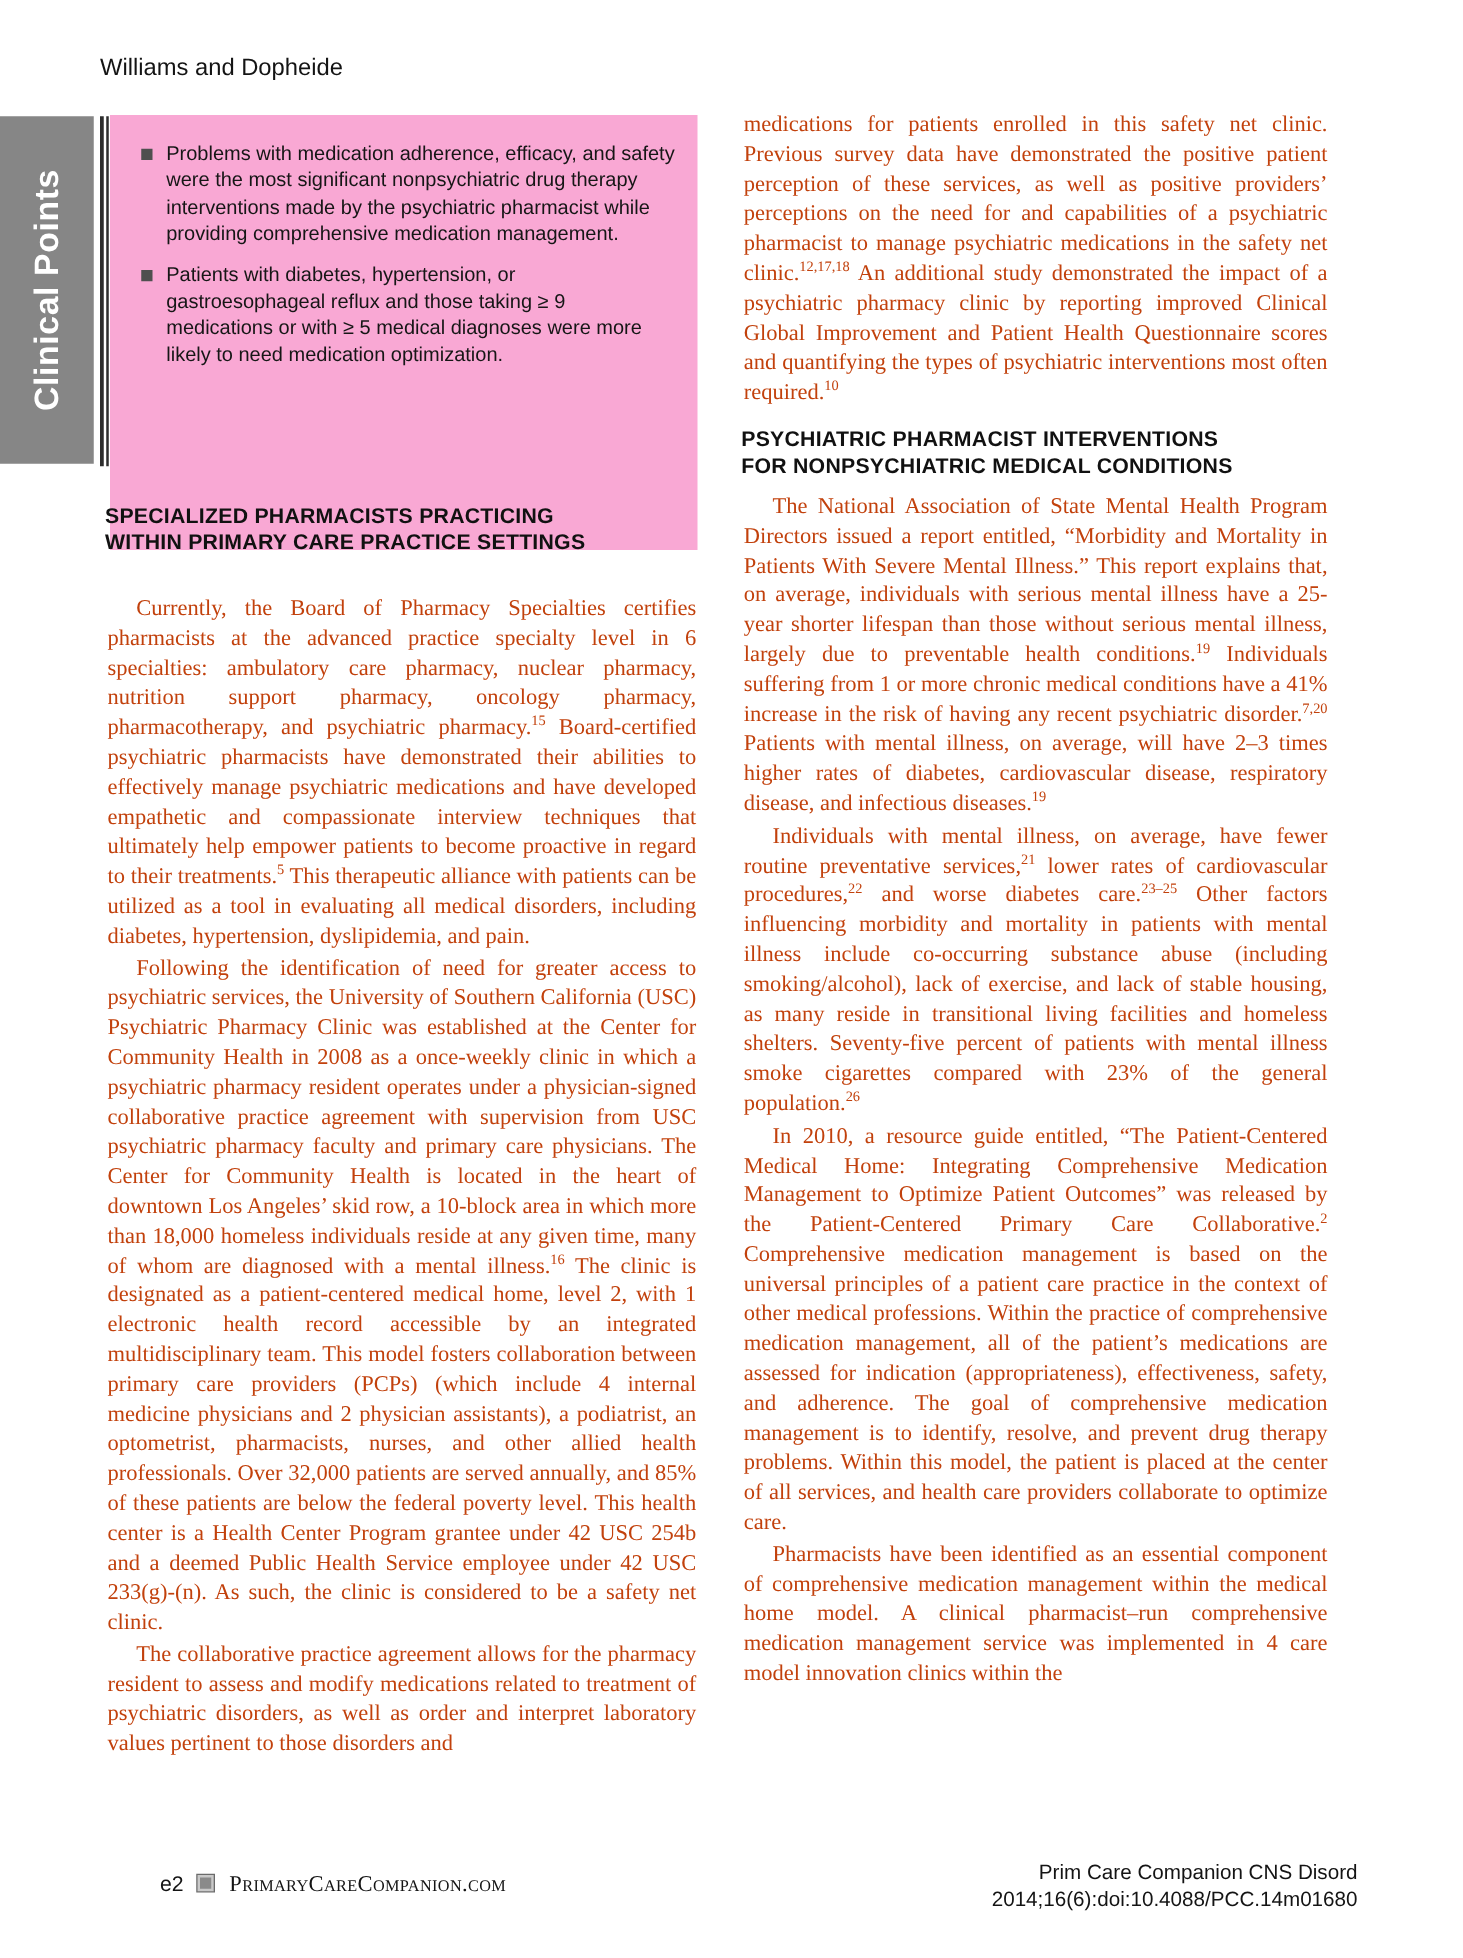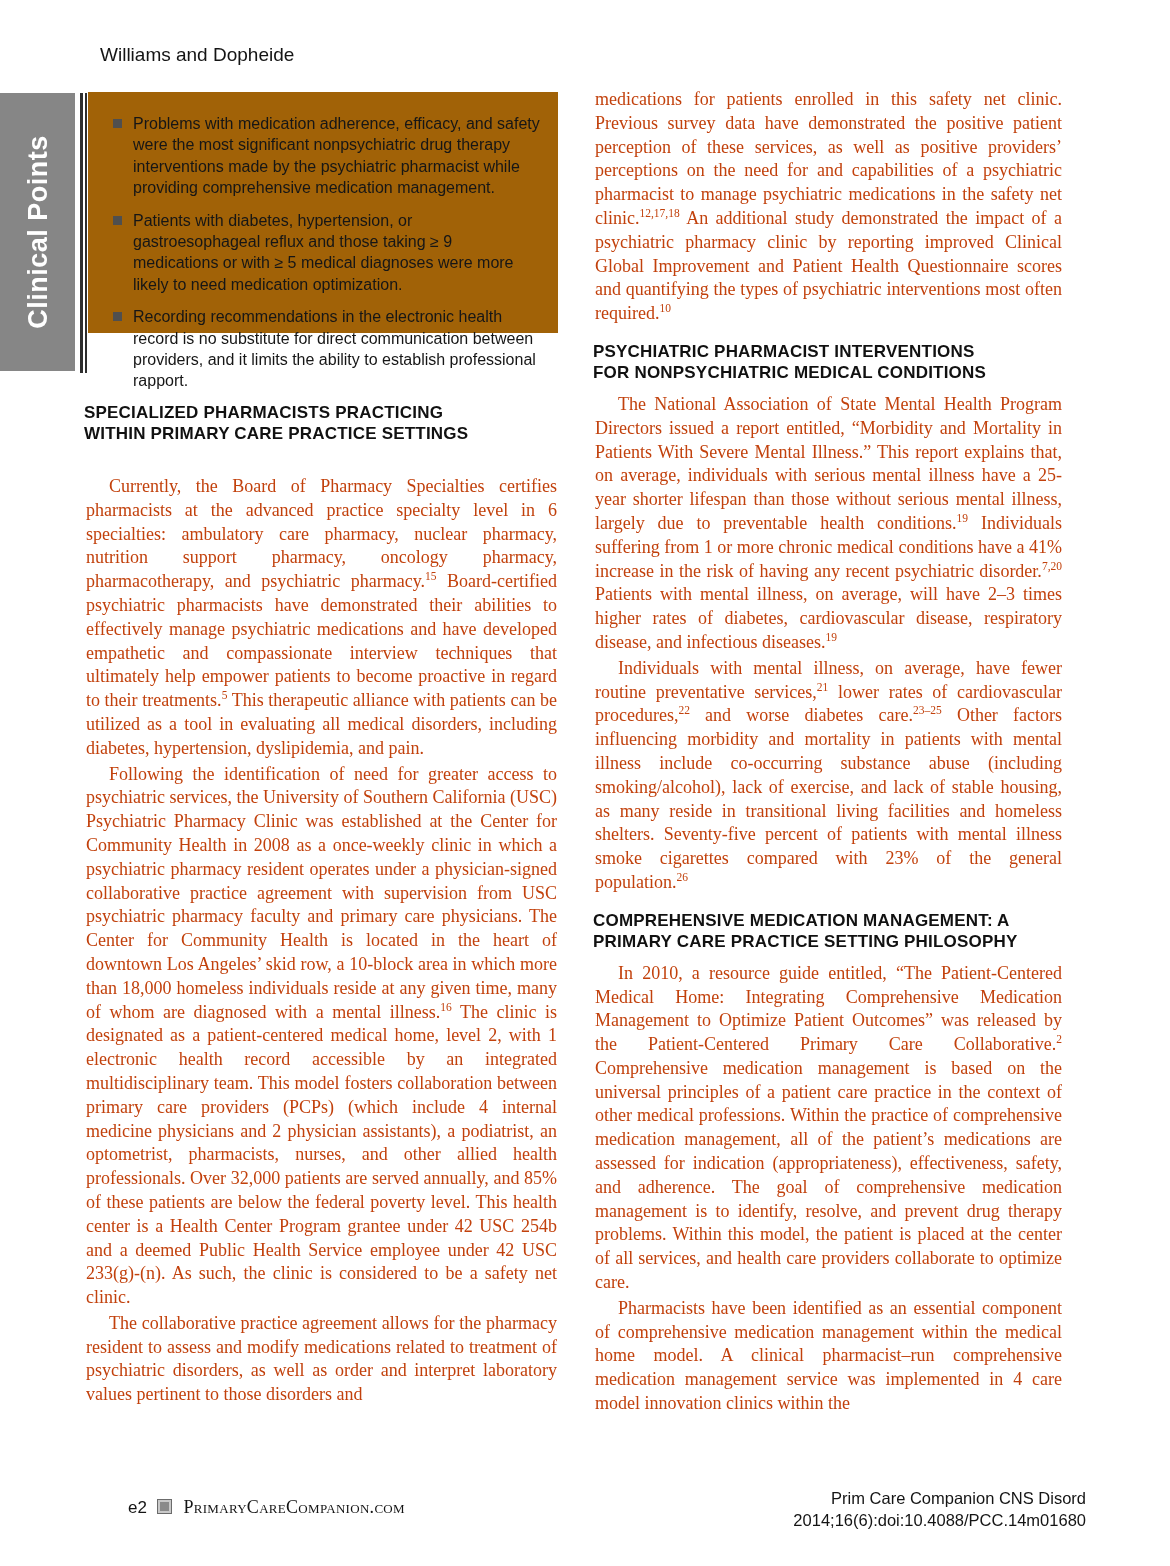--- a/index.html
+++ b/index.html
@@ -8,21 +8,21 @@
     width: 1170px;
     height: 1566px;
     background: #ffffff;
     color: #1b1b1b;
     font-family: "Liberation Serif", serif;
     overflow: hidden;
   }
 
   .running-head {
     position: absolute;
-    left: 100px;
+    left: 80px;
     top: 44px;
     font-family: "Liberation Sans", sans-serif;
     font-size: 19px;
     color: #141414;
   }
 
   
   .cp-bar {
     position: absolute;
     left: 0;
@@ -45,22 +45,22 @@
   }
   .cp-rule { position: absolute; top: 93px; height: 280px; width: 2.5px; background: #2e2e2e; }
   .cp-rule.r1 { left: 80px; }
   .cp-rule.r2 { left: 84.5px; }
 
   .cp-box {
     position: absolute;
     left: 88px;
     top: 92px;
     width: 470px;
-    height: 241px;
-    background: #a16207;
+    height: 348px;
+    background: #f9a8d4;
     box-sizing: border-box;
     padding: 21px 18px 0 17px;
   }
   .cp-item {
     display: flex;
     margin-bottom: 11px;
     font-family: "Liberation Sans", sans-serif;
     font-size: 16px;
     line-height: 21.4px;
     color: #161616;
@@ -153,24 +153,20 @@
 
   <div class="cp-box">
     <div class="cp-item">
       <span class="cp-square"></span>
       <span class="cp-text">Problems with medication adherence, efficacy, and safety were the most significant nonpsychiatric drug therapy interventions made by the psychiatric pharmacist while providing comprehensive medication management.</span>
     </div>
     <div class="cp-item">
       <span class="cp-square"></span>
       <span class="cp-text">Patients with diabetes, hypertension, or gastroesophageal reflux and those taking ≥ 9 medications or with ≥ 5 medical diagnoses were more likely to need medication optimization.</span>
     </div>
-    <div class="cp-item">
-      <span class="cp-square"></span>
-      <span class="cp-text">Recording recommendations in the electronic health record is no substitute for direct communication between providers, and it limits the ability to establish professional rapport.</span>
-    </div>
   </div>
 
   <div class="col col-left">
     <h2 class="section">
       <div>SPECIALIZED PHARMACISTS PRACTICING</div>
       <div>WITHIN PRIMARY CARE PRACTICE SETTINGS</div>
     </h2>
     <p class="body indent">Currently, the Board of Pharmacy Specialties certifies pharmacists at the advanced practice specialty level in 6 specialties: ambulatory care pharmacy, nuclear pharmacy, nutrition support pharmacy, oncology pharmacy, pharmacotherapy, and psychiatric pharmacy.<sup>15</sup> Board-certified psychiatric pharmacists have demonstrated their abilities to effectively manage psychiatric medications and have developed empathetic and compassionate interview techniques that ultimately help empower patients to become proactive in regard to their treatments.<sup>5</sup> This therapeutic alliance with patients can be utilized as a tool in evaluating all medical disorders, including diabetes, hypertension, dyslipidemia, and pain.</p>
     <p class="body indent">Following the identification of need for greater access to psychiatric services, the University of Southern California (USC) Psychiatric Pharmacy Clinic was established at the Center for Community Health in 2008 as a once-weekly clinic in which a psychiatric pharmacy resident operates under a physician-signed collaborative practice agreement with supervision from USC psychiatric pharmacy faculty and primary care physicians.  The Center for Community Health is located in the heart of downtown Los Angeles’ skid row, a 10-block area in which more than 18,000 homeless individuals reside at any given time, many of whom are diagnosed with a mental illness.<sup>16</sup> The clinic is designated as a patient-centered medical home, level 2, with 1 electronic health record accessible by an integrated multidisciplinary team. This model fosters collaboration between primary care providers (PCPs) (which include 4 internal medicine physicians and 2 physician assistants), a podiatrist, an optometrist, pharmacists, nurses, and other allied health professionals. Over 32,000 patients are served annually, and 85% of these patients are below the federal poverty level. This health center is a Health Center Program grantee under 42 USC 254b and a deemed Public Health Service employee under 42 USC 233(g)-(n). As such, the clinic is considered to be a safety net clinic.</p>
     <p class="body indent">The collaborative practice agreement allows for the pharmacy resident to assess and modify medications related to treatment of psychiatric disorders, as well as order and interpret laboratory values pertinent to those disorders and</p>
@@ -179,24 +175,20 @@
   <div class="col col-right">
     <p class="body">medications for patients enrolled in this safety net clinic. Previous survey data have demonstrated the positive patient perception of these services, as well as positive providers’ perceptions on the need for and capabilities of a psychiatric pharmacist to manage psychiatric medications in the safety net clinic.<sup>12,17,18</sup> An additional study demonstrated the impact of a psychiatric pharmacy clinic by reporting improved Clinical Global Improvement and Patient Health Questionnaire scores and quantifying the types of psychiatric interventions most often required.<sup>10</sup></p>
 
     <h2 class="section">
       <div>PSYCHIATRIC PHARMACIST INTERVENTIONS</div>
       <div>FOR NONPSYCHIATRIC MEDICAL CONDITIONS</div>
     </h2>
     <p class="body indent">The National Association of State Mental Health Program Directors issued a report entitled, “Morbidity and Mortality in Patients With Severe Mental Illness.” This report explains that, on average, individuals with serious mental illness have a 25-year shorter lifespan than those without serious mental illness, largely due to preventable health conditions.<sup>19</sup> Individuals suffering from 1 or more chronic medical conditions have a 41% increase in the risk of having any recent psychiatric disorder.<sup>7,20</sup> Patients with mental illness, on average, will have 2–3 times higher rates of diabetes, cardiovascular disease, respiratory disease, and infectious diseases.<sup>19</sup></p>
     <p class="body indent">Individuals with mental illness, on average, have fewer routine preventative services,<sup>21</sup> lower rates of cardiovascular procedures,<sup>22</sup> and worse diabetes care.<sup>23–25</sup> Other factors influencing morbidity and mortality in patients with mental illness include co-occurring substance abuse (including smoking/alcohol), lack of exercise, and lack of stable housing, as many reside in transitional living facilities and homeless shelters. Seventy-five percent of patients with mental illness smoke cigarettes compared with 23% of the general population.<sup>26</sup></p>
 
-    <h2 class="section">
-      <div>COMPREHENSIVE MEDICATION MANAGEMENT: A</div>
-      <div>PRIMARY CARE PRACTICE SETTING PHILOSOPHY</div>
-    </h2>
     <p class="body indent">In 2010, a resource guide entitled, “The Patient-Centered Medical Home: Integrating Comprehensive Medication Management to Optimize Patient Outcomes” was released by the Patient-Centered Primary Care Collaborative.<sup>2</sup> Comprehensive medication management is based on the universal principles of a patient care practice in the context of other medical professions. Within the practice of comprehensive medication management, all of the patient’s medications are assessed for indication (appropriateness), effectiveness, safety, and adherence. The goal of comprehensive medication management is to identify, resolve, and prevent drug therapy problems. Within this model, the patient is placed at the center of all services, and health care providers collaborate to optimize care.</p>
     <p class="body indent">Pharmacists have been identified as an essential component of comprehensive medication management within the medical home model. A clinical pharmacist–run comprehensive medication management service was implemented in 4 care model innovation clinics within the</p>
   </div>
 
   <div class="footer-left">
     <span class="pageno">e2</span>
     <span class="logo-icon"></span>
     <span class="site">PrimaryCareCompanion.com</span>
   </div>
 

